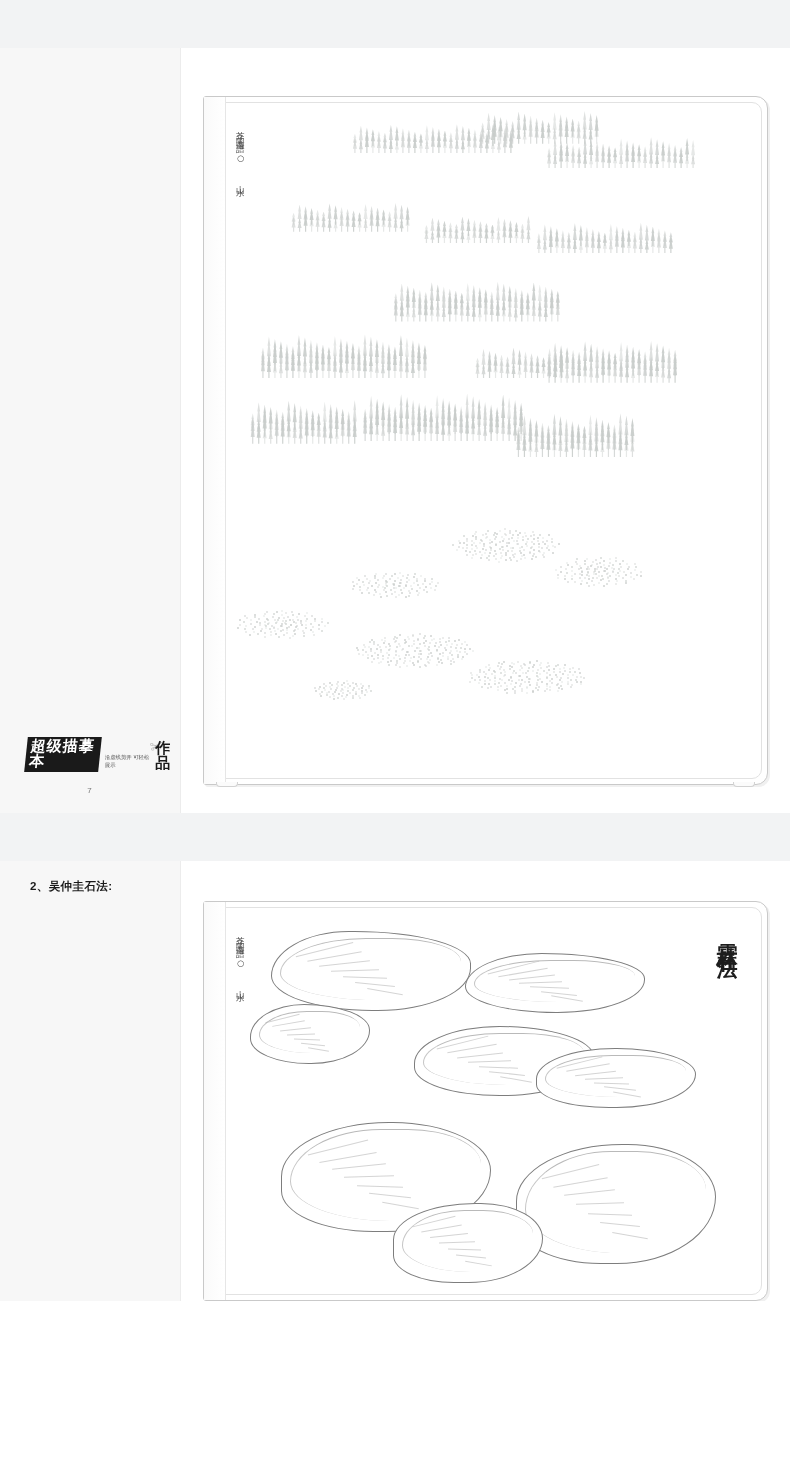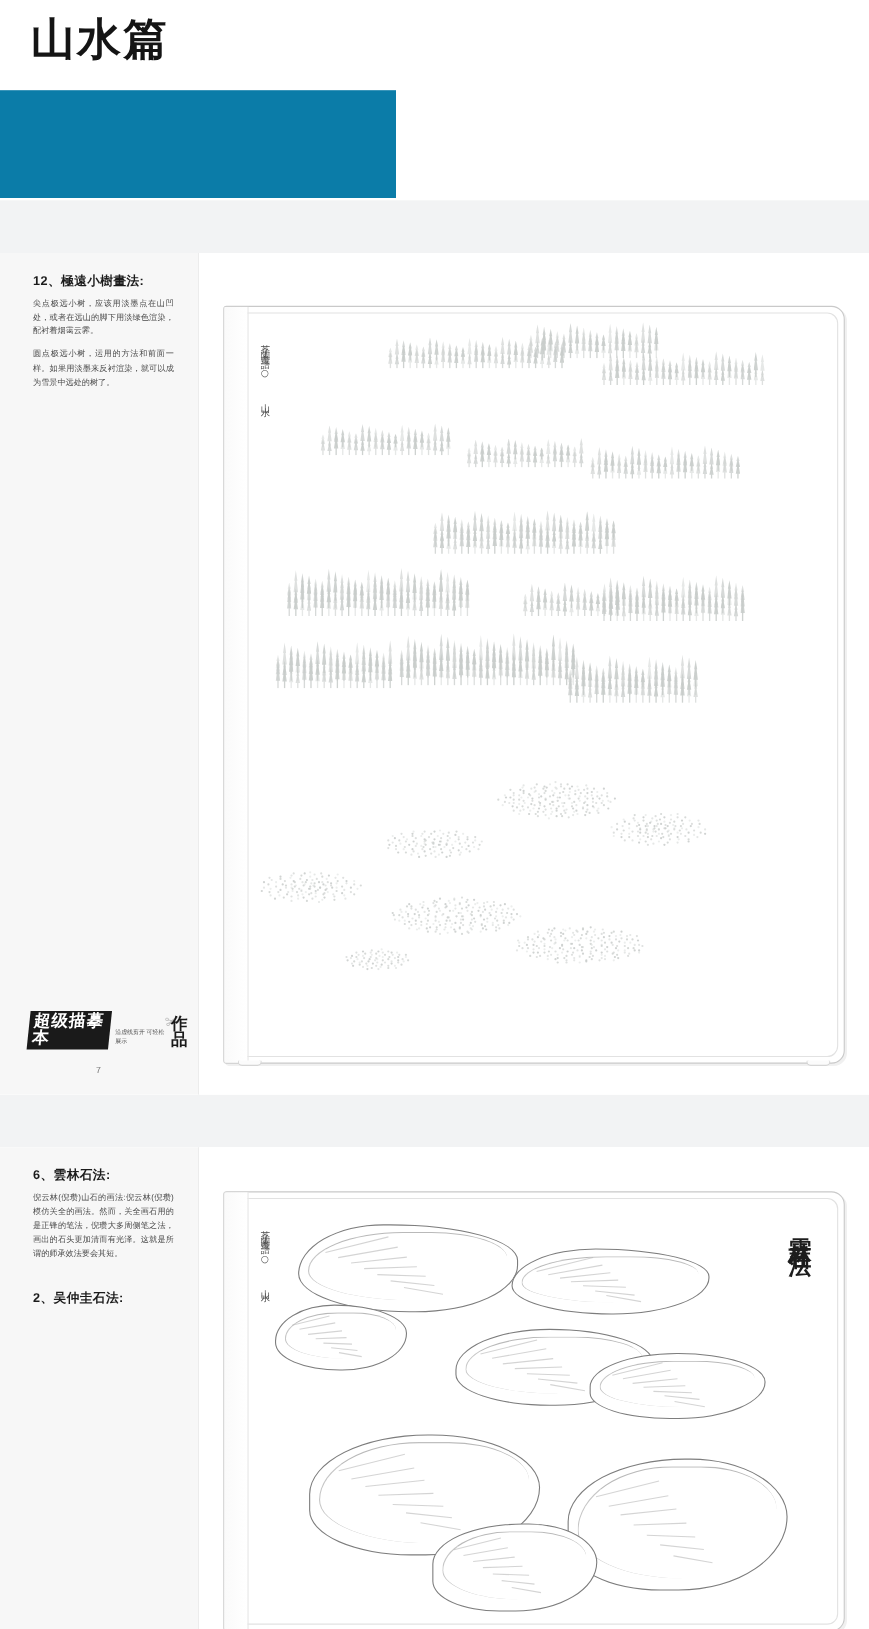--- a/index.html
+++ b/index.html
@@ -271,36 +271,27 @@
     position: absolute;
     height: 1px;
     background: #b0b0b0;
   }
 </style>
 </head>
 <body>
 
 <div class="page">
 
-  <div class="banner">
-    <div class="banner-title">山水篇</div>
-    <div class="banner-bar"></div>
-  </div>
 
   <div class="gap"></div>
 
   <div class="spread one">
 
     <div class="left-col">
 
-      <div class="entry">
-        <div class="entry-title">12、極遠小樹畫法:</div>
-        <p class="entry-body">尖点极远小树，应该用淡墨点在山凹处，或者在远山的脚下用淡绿色渲染，配衬着烟霭云霁。</p>
-        <p class="entry-body">圆点极远小树，运用的方法和前面一样。如果用淡墨来反衬渲染，就可以成为雪景中远处的树了。</p>
-      </div>
 
       <div class="scissors">✂</div>
 
       <div class="left-footer">
         <div class="logo-row">
           <span class="logo-badge">超级描摹本</span>
           <span class="logo-mini">沿虚线剪开
 可轻松展示</span>
           <span class="logo-word">作品</span>
         </div>
@@ -2075,24 +2066,20 @@
       </div>
     </div>
   </div>
 
   <div class="gap"></div>
 
   <div class="spread two">
 
     <div class="left-col">
 
-      <div class="entry">
-        <div class="entry-title">6、雲林石法:</div>
-        <p class="entry-body">倪云林(倪瓒)山石的画法:倪云林(倪瓒)模仿关全的画法。然而，关全画石用的是正锋的笔法，倪瓒大多周侧笔之法，画出的石头更加清而有光泽。这就是所谓的师承效法要会其短。</p>
-      </div>
 
       <div class="entry">
         <div class="entry-title">2、吴仲圭石法:</div>
       </div>
     </div>
 
     <div class="right-col">
       <div class="plate-wrap">
         <div class="plate">
           <div class="plate-inner"></div>

